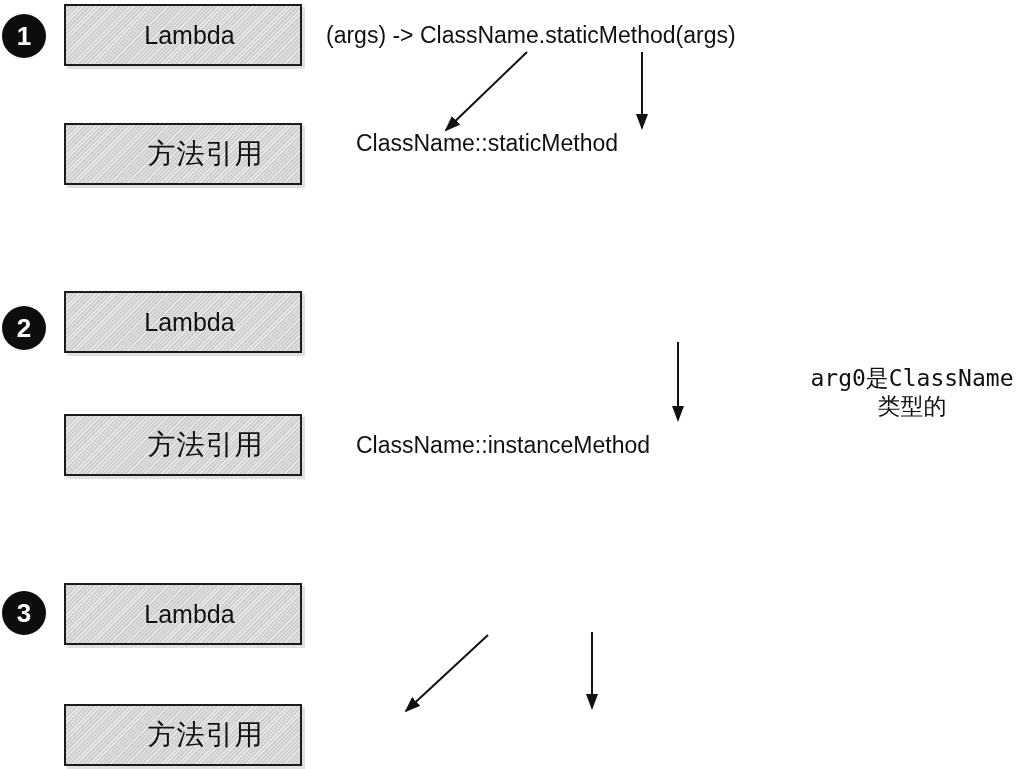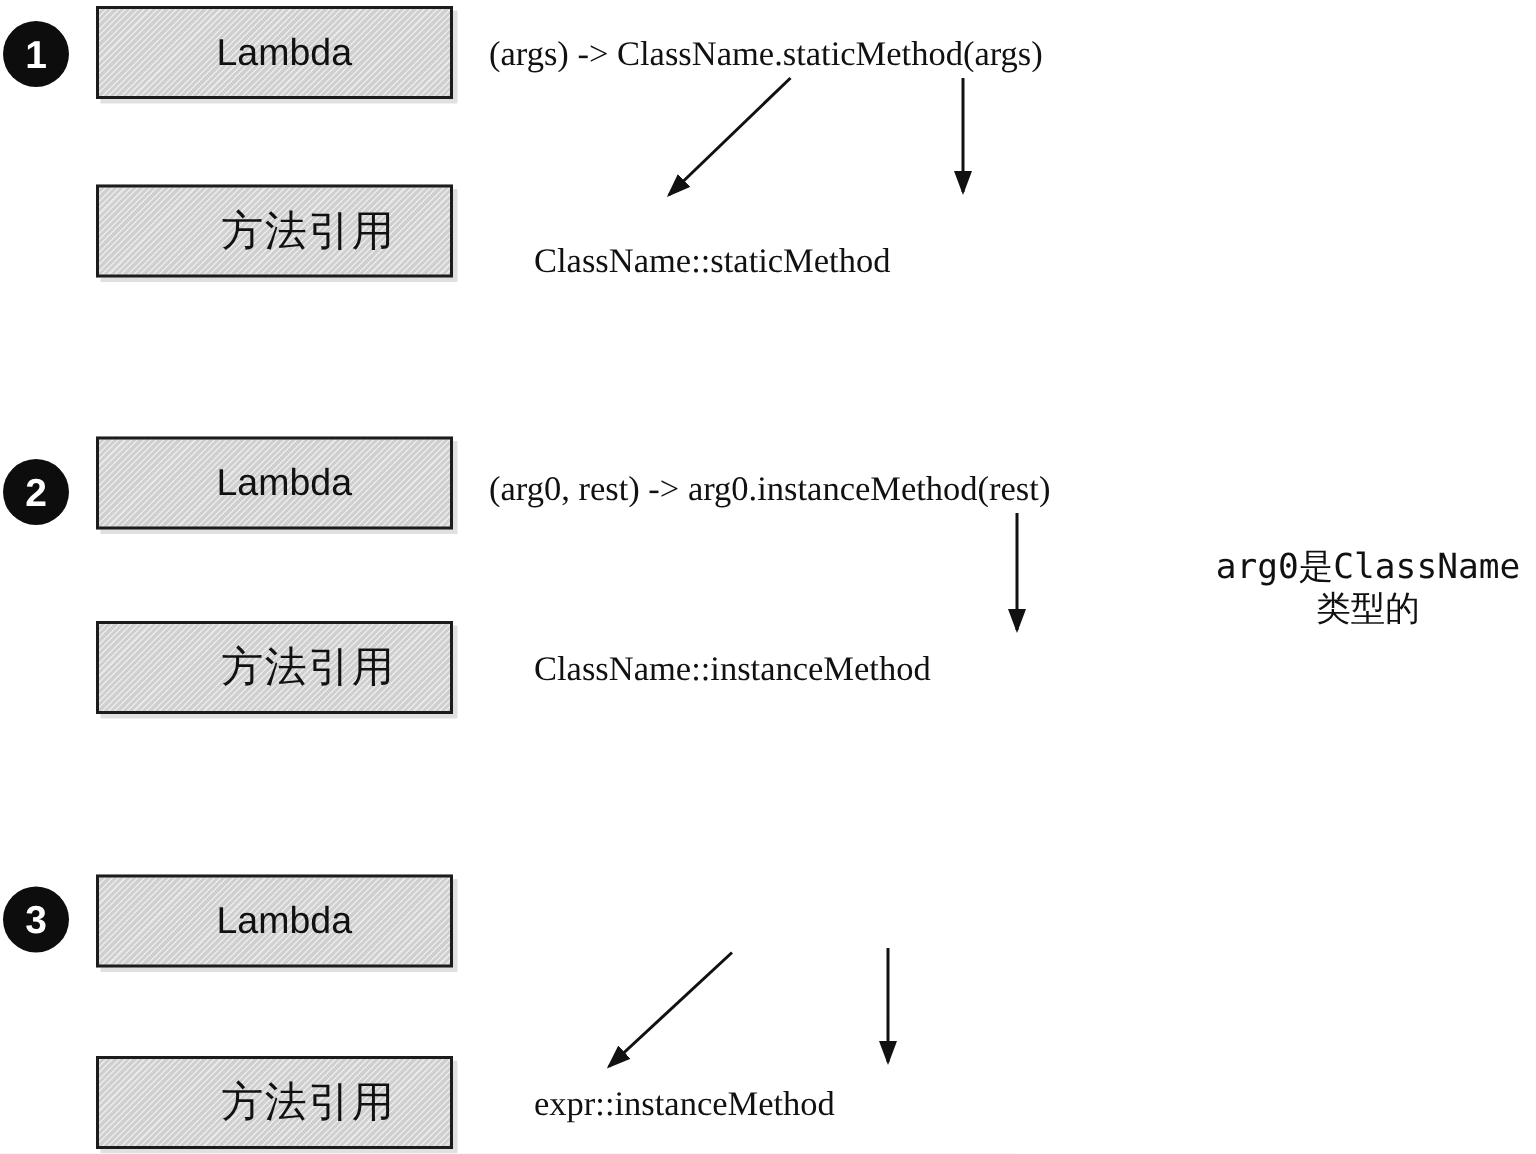--- a/index.html
+++ b/index.html
@@ -24,31 +24,31 @@
     background-color:var(--box-fill);
     background-image:repeating-linear-gradient(135deg,
       rgba(255,255,255,0.45) 0px, rgba(255,255,255,0.45) 1px,
       rgba(0,0,0,0.04) 1px, rgba(0,0,0,0.04) 3px);
     box-shadow:3px 3px 0 rgba(0,0,0,0.12);
     display:flex; align-items:center; justify-content:center;
   }
   .box .lbl-lambda{font-size:25px;margin-left:13px;}
   .box .lbl-mref{font-size:28px; font-family:Liberation Serif, serif; letter-spacing:1px;margin-left:45px;}
   .code{
-    position:absolute; font-family:Liberation Serif, serif;
+    position:absolute; font-family:Liberation Sans, sans-serif;
     font-size:23px; line-height:27px; white-space:pre; color:var(--text);
   }
   .note{
     position:absolute; left:798px; top:364px; width:228px;
     text-align:center; font-family:"DejaVu Sans Mono","Liberation Mono",monospace;
     font-size:23px; line-height:28px; color:var(--text);
   }
   
   .s1-badge{top:14px;}  .s1-lambda{top:4px;}   .s1-mref{top:123px;}
-  .s1-code{left:326px; top:22px;}  .s1-ref{left:356px; top:160px;}
+  .s1-code{left:326px; top:22px;}  .s1-ref{left:356px; top:130px;}
   
   .s2-badge{top:306px;} .s2-lambda{top:291px;} .s2-mref{top:414px;}
   .s2-code{left:326px; top:312px;} .s2-ref{left:356px; top:432px;text-align:right;}
   
   .s3-badge{top:591px;} .s3-lambda{top:583px;} .s3-mref{top:704px;}
   .s3-code{left:326px; top:600px;} .s3-ref{left:356px; top:722px;}
   .arrows{position:absolute; left:0; top:0; pointer-events:none;}
   .arrows line{stroke:var(--arrow); stroke-width:2;}
 </style>
 </head>
@@ -66,35 +66,33 @@
   <div class="code s1-code">(args) -&gt; ClassName.staticMethod(args)</div>
   <div class="code s1-ref">ClassName::staticMethod</div>
 
   <div class="badge s2-badge">2</div>
   <div class="box s2-lambda">
     <span class="lbl-lambda">Lambda</span>
   </div>
   <div class="box s2-mref">
     <span class="lbl-mref">方法引用</span>
   </div>
-  <div class="code s2-code">(arg0, rest) -&gt; arg0.instanceMethod(rest)</div>
   <div class="code s2-ref">ClassName::instanceMethod</div>
   <div class="note">
     <div>arg0是ClassName</div>
     <div>类型的</div>
   </div>
 
   <div class="badge s3-badge">3</div>
   <div class="box s3-lambda">
     <span class="lbl-lambda">Lambda</span>
   </div>
   <div class="box s3-mref">
     <span class="lbl-mref">方法引用</span>
   </div>
-  <div class="code s3-ref">expr::instanceMethod</div>
 
   <svg class="arrows" width="1024" height="769" viewBox="0 0 1024 769">
     <defs>
       <marker id="ah" markerWidth="9" markerHeight="8" refX="7" refY="3" orient="auto" markerUnits="strokeWidth">
         <path d="M0,0 L8,3 L0,6 Z" fill="#111111"></path>
       </marker>
     </defs>
     <line x1="527" y1="52" x2="446" y2="130" marker-end="url(#ah)"></line>
     <line x1="642" y1="52" x2="642" y2="128" marker-end="url(#ah)"></line>
     <line x1="678" y1="342" x2="678" y2="420" marker-end="url(#ah)"></line>

